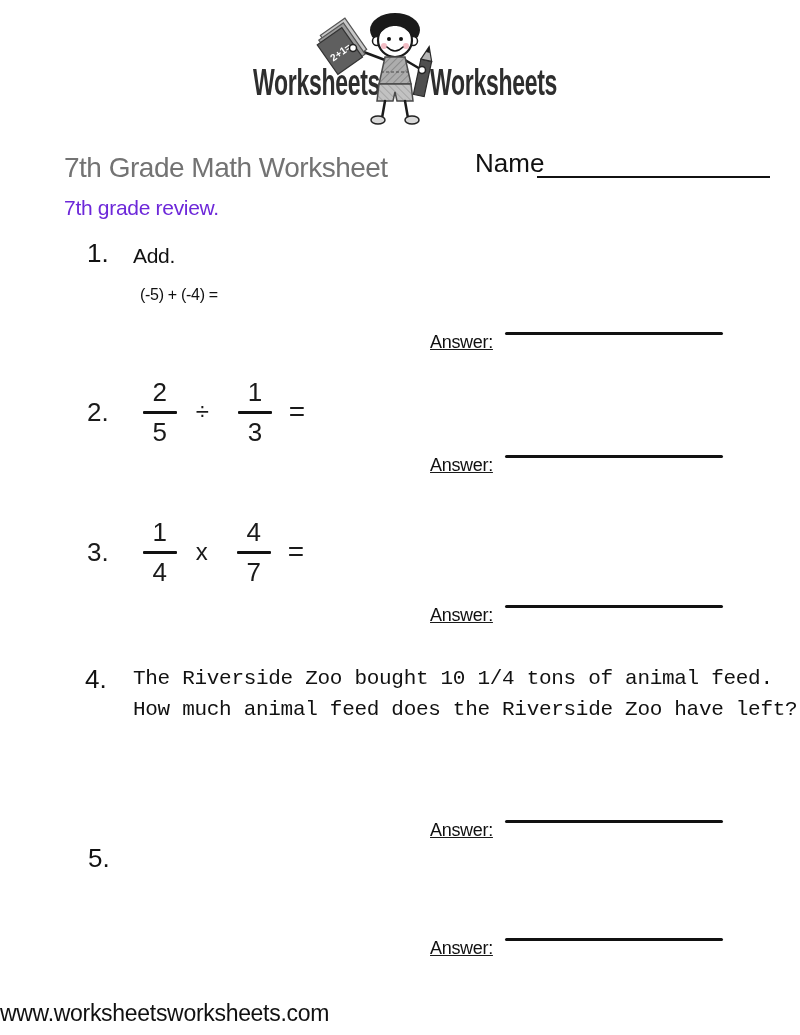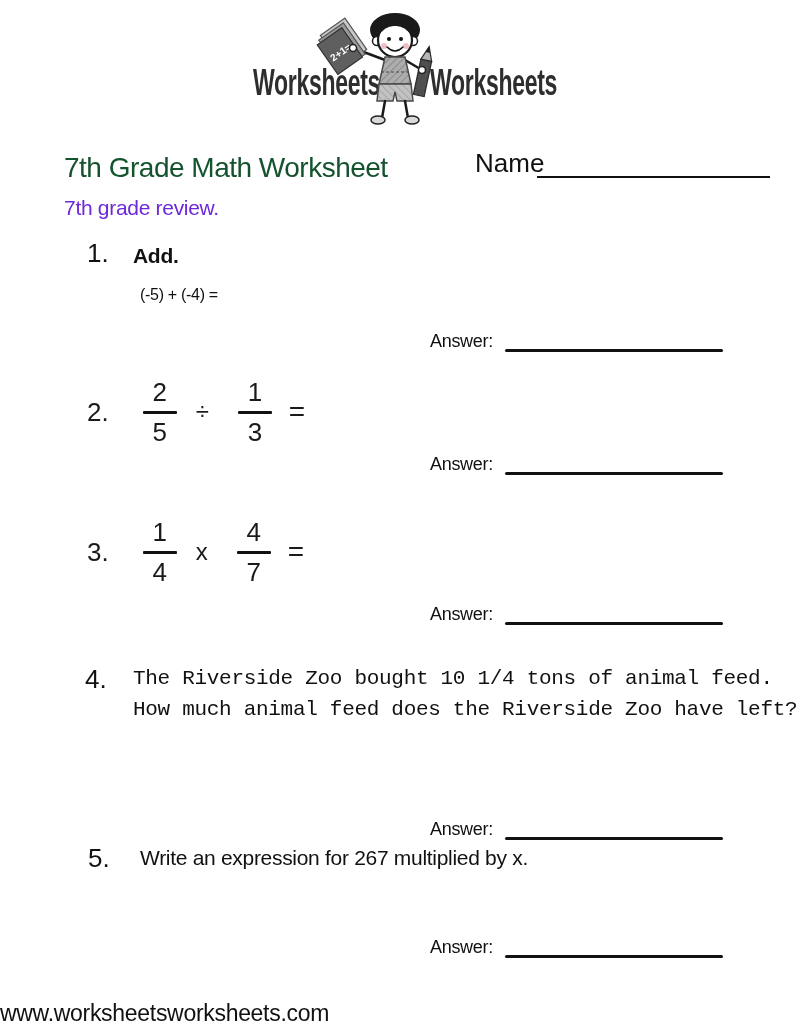--- a/index.html
+++ b/index.html
@@ -25,21 +25,21 @@
     white-space: nowrap;
     letter-spacing: -0.5px;
   }
 
   
   .title {
     position: absolute;
     left: 64px; top: 152px;
     font-size: 28px; font-weight: normal;
     letter-spacing: -0.5px;
-    color: #14532d;
+    color: #737373;
     white-space: nowrap;
   }
   .name-label {
     position: absolute;
     left: 475px; top: 148px;
     font-size: 26px; color: #111;
   }
   .name-line {
     position: absolute;
     left: 537px; top: 176px;
@@ -79,22 +79,23 @@
   .frac-bar { width: 34px; height: 3px; background: #111; margin: 3px 0; border-radius: 1px; }
   .frac-first { margin-left: 32px; }
   .eq-op { font-size: 24px; margin-left: 17px; }
   .frac-second { margin-left: 27px; }
   .eq-equals { font-size: 28px; margin-left: 15px; }
 
   
   .answer-row {
     position: absolute;
     left: 430px;
-    display: flex; align-items: flex-end;
+    display: flex; align-items: flex-start;
     height: 20px;
+    text-decoration: underline;
   }
   .answer-label { font-size: 18px; color: #111; letter-spacing: -0.3px; }
   .answer-line {
     width: 218px; height: 3px;
     background: #111; border-radius: 2px;
     margin-left: 12px;
   }
 
   
   .footer-url {
@@ -168,21 +169,21 @@
   </svg>
 
   <span class="logo-text" style="left:430px; top:62px;">Worksheets</span>
 
   <h1 class="title" style="margin:0;">7th Grade Math Worksheet</h1>
   <span class="name-label">Name</span>
   <div class="name-line"></div>
   <div class="subtitle">7th grade review.</div>
 
   <span class="qnum" style="left:87px; top:238px;">1.</span>
-  <span class="qtext" style="left:133px; top:244px;font-weight:bold;">Add.</span>
+  <span class="qtext" style="left:133px; top:244px;">Add.</span>
   <span class="qexpr" style="left:140px; top:286px;">(-5) + (-4) =</span>
 
   <div class="answer-row" style="top:332px;">
     <span class="answer-label">Answer:</span>
     <div class="answer-line"></div>
   </div>
 
   <div class="equation" style="left:87px; top:374px;">
     <span class="eq-num">2.</span>
     <div class="fraction frac-first">
@@ -230,21 +231,20 @@
     <div>The Riverside Zoo bought 10 1/4 tons of animal feed.</div>
     <div>How much animal feed does the Riverside Zoo have left?</div>
   </div>
 
   <div class="answer-row" style="top:820px;">
     <span class="answer-label">Answer:</span>
     <div class="answer-line"></div>
   </div>
 
   <span class="qnum" style="left:88px; top:843px;">5.</span>
-  <span class="qtext" style="left:140px; top:846px;">Write an expression for 267 multiplied by x.</span>
 
   <div class="answer-row" style="top:938px;">
     <span class="answer-label">Answer:</span>
     <div class="answer-line"></div>
   </div>
 
   <div class="footer-url">www.worksheetsworksheets.com</div>
 
 </div>
 

